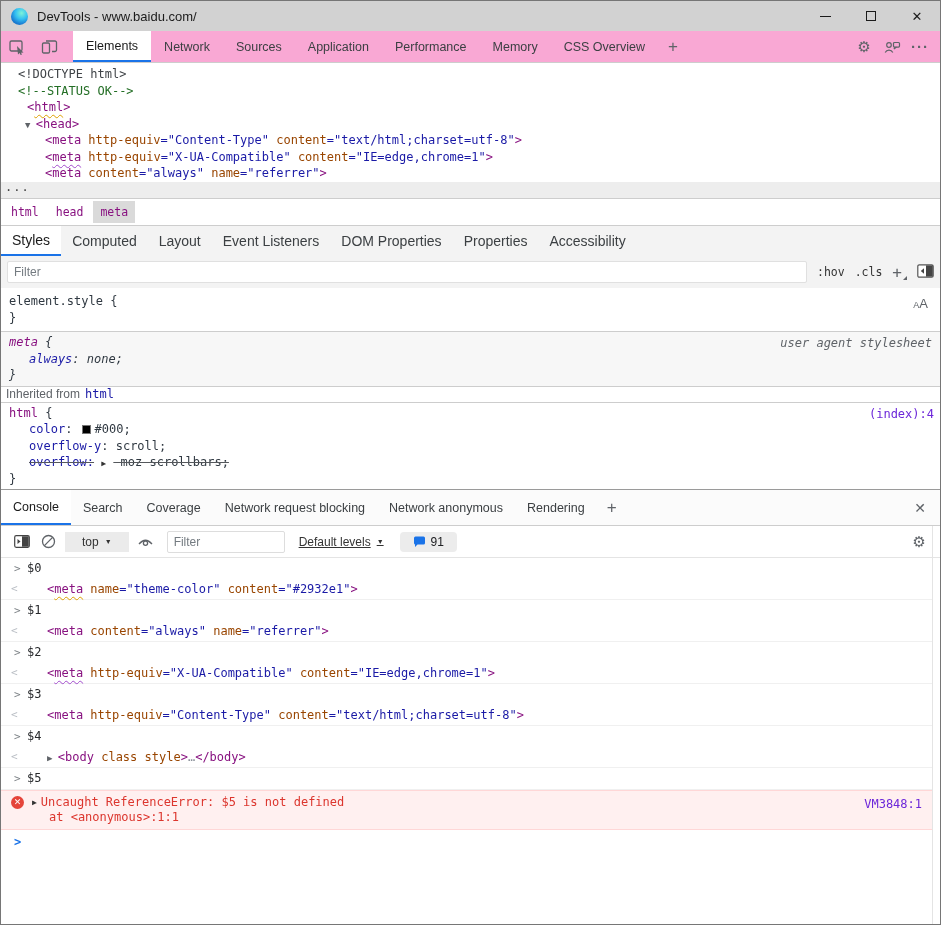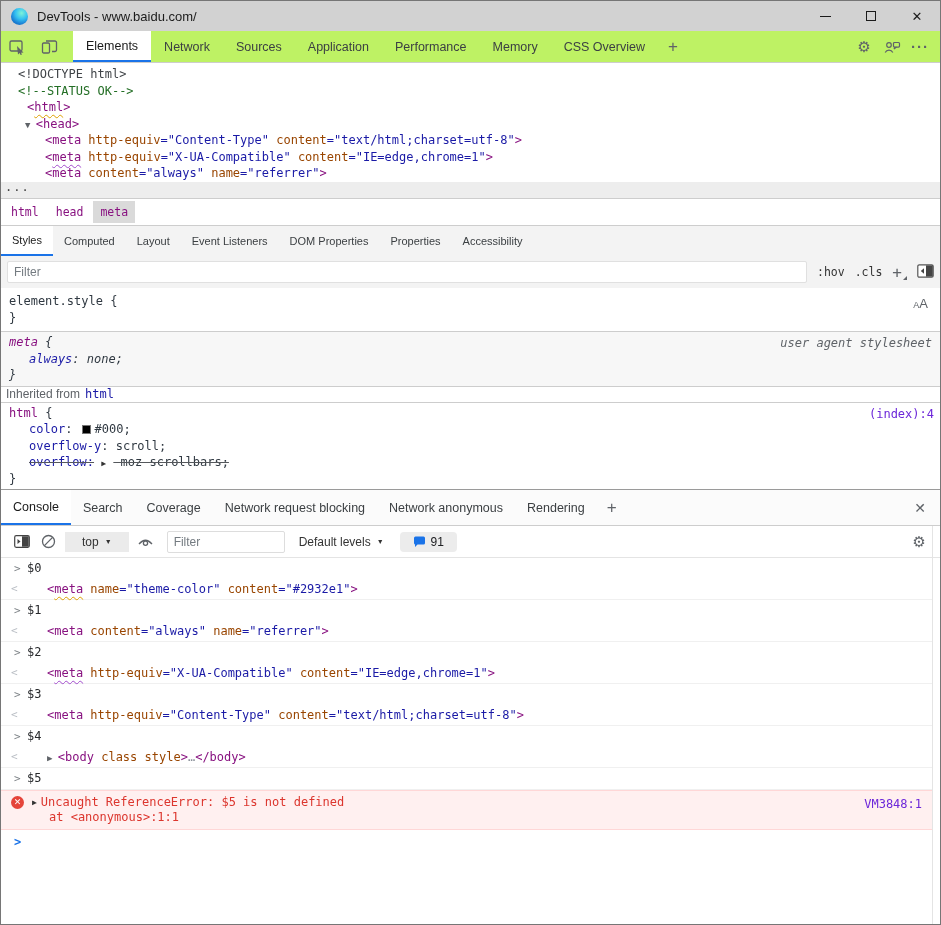--- a/index.html
+++ b/index.html
@@ -11,21 +11,21 @@
   .titlebar { height:30px; background:#d2d2d2; display:flex; align-items:center; flex:none; }
   .edge-logo { width:17px; height:17px; border-radius:50%; margin:0 9px 0 10px;
     background: radial-gradient(circle at 62% 30%, #7df2d8 0%, #35c1f1 38%, #1b7fd4 68%, #0c59a4 100%); }
   .title-text { font-size:13px; color:#1b1b1b; }
   .tb-spacer { flex:1; }
   .win-btn { width:46px; height:30px; display:flex; align-items:center; justify-content:center; color:#1b1b1b; font-size:13px; }
   .glyph-min { display:inline-block; width:11px; border-top:1px solid #1b1b1b; }
   .glyph-max { display:inline-block; width:10px; height:10px; border:1px solid #1b1b1b; }
 
   
-  .toolbar { height:32px; background:#bef264; border-bottom:1px solid #cdcdcd; display:flex; align-items:stretch; flex:none; }
+  .toolbar { height:32px; background:#f9a8d4; border-bottom:1px solid #cdcdcd; display:flex; align-items:stretch; flex:none; }
   .tool-ic { width:32px; display:flex; align-items:center; justify-content:center; color:#5f6368; }
   .tabs { display:flex; align-items:stretch; margin-left:8px; }
   .tab { padding:0 13px; display:flex; align-items:center; color:#3c4043; font-size:12.5px; }
   .tab.active { background:#fff; color:#1a1a1a; border-bottom:2.5px solid #1a73e8; }
   .plus-btn { width:30px; display:flex; align-items:center; justify-content:center; font-size:17px; font-weight:300; color:#5f6368; }
   .right-icons { display:flex; align-items:center; margin-right:6px; }
   .right-icons > div { width:28px; display:flex; align-items:center; justify-content:center; height:100%; color:#5f6368; }
   .gear-glyph { font-size:15px; }
   .more-glyph { font-size:15px; letter-spacing:1px; font-weight:bold; }
 
@@ -57,21 +57,21 @@
   .c-wavy-p { text-decoration:underline wavy #a24ccd 1px; text-underline-offset:3px; }
   .c-swatch { display:inline-block; width:9px; height:9px; background:#000; border:1px solid #767676; margin:0 4px 0 2px; vertical-align:-1px; }
 
   
   .breadcrumb { height:27px; background:#fff; border-top:1px solid #cdcdcd; display:flex; align-items:center; font-family:"DejaVu Sans Mono", monospace; font-size:11.5px; flex:none; }
   .crumb { padding:4px 7px; color:#881280; margin-left:3px; }
   .crumb.selected { background:#dadada; }
 
   
   .sb-tabs { height:31px; background:#f3f3f3; border-top:1px solid #cdcdcd; display:flex; align-items:stretch; flex:none; }
-  .sb-tab { padding:0 11px; display:flex; align-items:center; color:#3c4043; font-size:11px; }
+  .sb-tab { padding:0 11px; display:flex; align-items:center; color:#3c4043; font-size:14px; }
   .sb-tab.active { background:#fff; color:#1a1a1a; border-bottom:2.5px solid #1a73e8; }
 
   
   .filterbar { height:32px; background:#f3f3f3; display:flex; align-items:center; padding:0 6px; flex:none; }
   .filter-input { flex:1; height:22px; border:1px solid #e0e0e0; background:#fff; border-radius:2px; padding:0 6px; font-size:12px; font-family:"Liberation Sans",sans-serif; color:#333; }
   .filter-input::placeholder { color:#747b81; }
   .fb-item { margin-left:10px; font-family:"DejaVu Sans Mono", monospace; font-size:11.5px; color:#333; }
   .fb-plus { position:relative; font-size:16px; font-weight:300; color:#5f6368; padding-right:5px; }
   .fb-plus:after { content:""; position:absolute; right:0; bottom:2px; border-left:4px solid transparent; border-bottom:4px solid #5f6368; }
 
@@ -98,21 +98,21 @@
   .c-tab { padding:0 12px; display:flex; align-items:center; color:#3c4043; font-size:12.5px; }
   .c-tab.active { background:#fff; color:#1a1a1a; border-bottom:2.5px solid #1a73e8; }
   .c-close { width:40px; display:flex; align-items:center; justify-content:center; color:#5f6368; font-size:14px; }
 
   .c-toolbar { height:32px; border-bottom:1px solid #e4e4e4; display:flex; align-items:center; padding:0 8px; flex:none; }
   .ct-ic { width:26px; display:flex; align-items:center; justify-content:center; color:#5f6368; }
   .ctx-select { background:#ebebeb; border-radius:0; padding:3px 17px; display:flex; align-items:center; font-size:12px; color:#333; margin:0 4px; }
   .caret { font-size:7px; margin-left:6px; color:#333; }
   .console-filter { width:118px; height:22px; border:1px solid #ddd; border-radius:2px; padding:0 6px; margin-left:8px; font-size:12px; font-family:"Liberation Sans",sans-serif; }
   .console-filter::placeholder { color:#747b81; }
-  .levels { display:flex; align-items:center; margin-left:14px; color:#333; }
+  .levels { display:flex; align-items:center; margin-left:14px; color:#333;text-decoration:underline; }
   .issues-badge { display:flex; align-items:center; background:#ececec; border-radius:4px; padding:3px 13px; margin-left:16px; color:#202124; }
   .issues-badge svg { margin-right:5px; }
   .ct-spacer { flex:1; }
 
   .messages { font-family:"DejaVu Sans Mono", monospace; font-size:12px; color:#303942; margin-right:8px; }
   .cgroup { border-bottom:1px solid #f0f0f0; }
   .crow { height:20.5px; display:flex; align-items:center; white-space:pre; }
   .crow .chev-in { color:#7b8085; width:13px; margin-left:13px; font-size:11px; }
   .crow .chev-out { color:#b9bec4; width:13px; margin-left:10px; font-size:11px; }
   .crow .out-content { margin-left:23px; }

